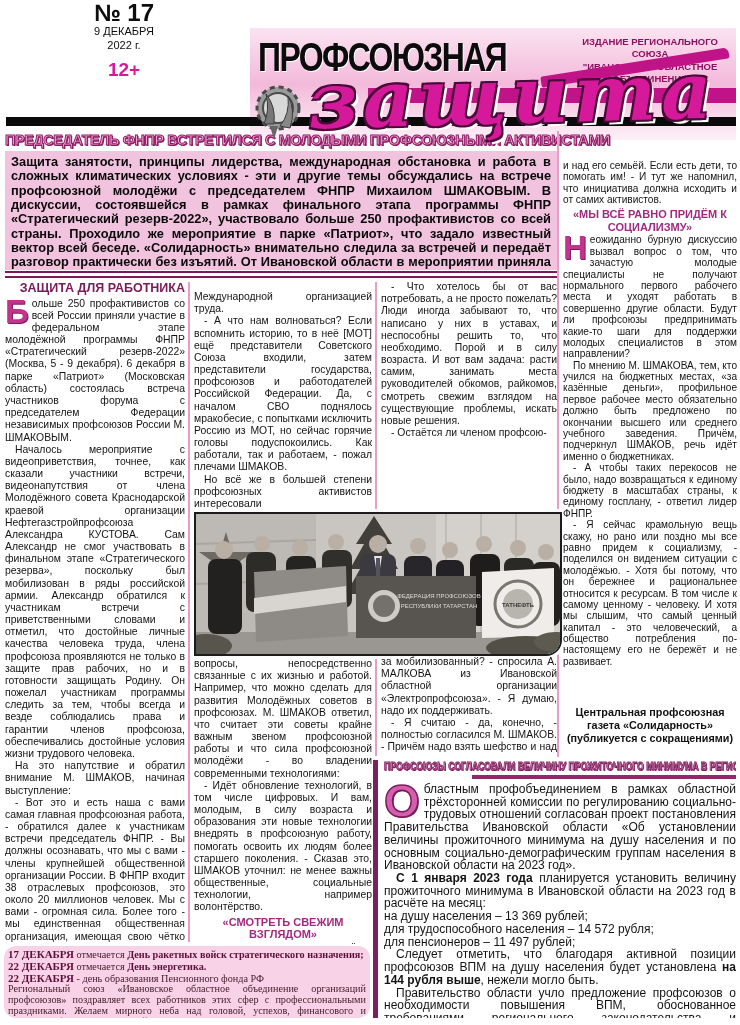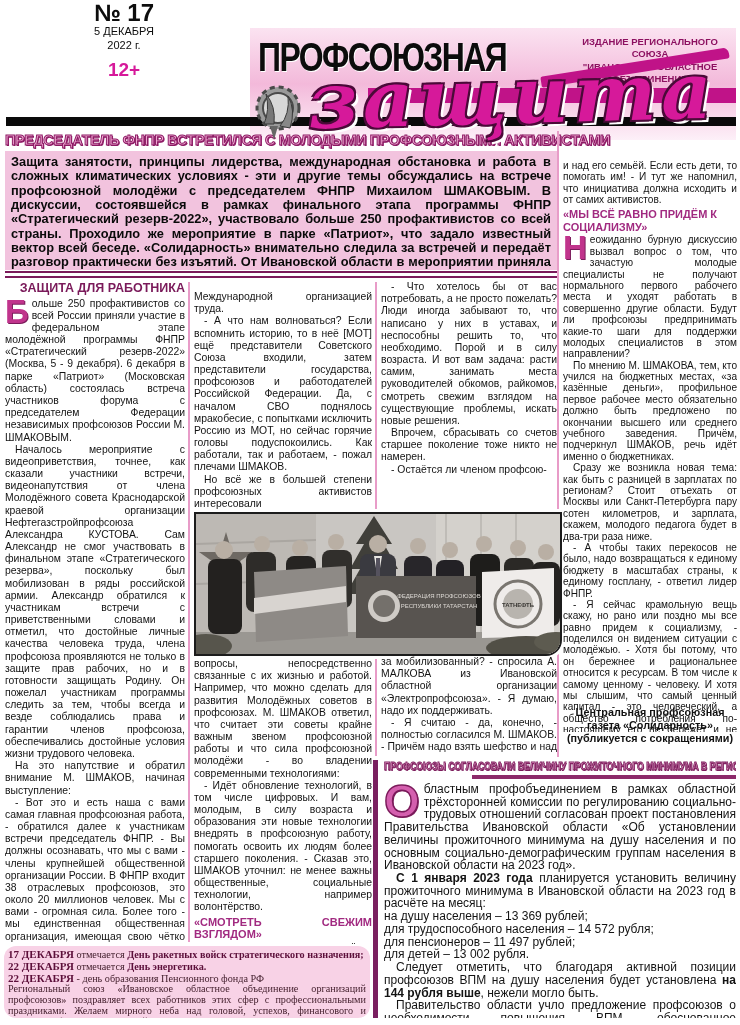--- a/index.html
+++ b/index.html
@@ -42,21 +42,21 @@
   .a1-rule { position:absolute; left:5px; top:271px; width:552px; height:3px;
              border-top:2px solid #7a1a5a; border-bottom:2.5px solid #7a1a5a; }
 
   .vline { position:absolute; width:2px; background:#e89cc8; }
   .thick-vbar { position:absolute; left:373px; top:760px; width:5px; height:258px; background:#7a2060; }
 
   .col { position:absolute; font-size:10.4px; line-height:1.17; text-align:justify; color:#131313; overflow:hidden; }
   .col p { margin:0; }
   .col p.ind { text-indent:10px; }
   .colhead { font-weight:bold; font-size:12.5px; text-align:right; color:#7a1a5a; margin:0 0 2px 0; }
-  .subhead { font-weight:bold; font-size:11px; color:#a12a80; margin:2px 0 1px 0; }
+  .subhead { font-weight:bold; font-size:11px; text-align:center; color:#a12a80; margin:2px 0 1px 0; }
   .dropcap { float:left; font-weight:900; color:#c0348c; font-size:33px; line-height:0.82;
              padding-right:3px; text-shadow:1px 1px 0 #7a1a5a; }
   .source-note { position:absolute; left:563px; top:706px; width:174px; text-align:center;
                  font-weight:bold; font-size:10.8px; line-height:1.2; color:#111; }
 
   
   .photo { position:absolute; left:194px; top:512px; width:364px; height:140px;
            border:2px solid #1c1c1c; border-radius:0 0 16px 0; overflow:hidden; background:#c9c6c2;
            box-shadow:0 0 0 3px #ffffff; }
 
@@ -81,21 +81,21 @@
   .greet .ev { font-weight:bold; color:#5c0f3a; }
   .greet div { margin:0; }
 </style>
 </head>
 <body>
 
 <div class="page">
 
   <div class="hdr-left">
     <div class="issue-no">№ 17</div>
-    <div class="issue-date">5 ДЕКАБРЯ</div>
+    <div class="issue-date">9 ДЕКАБРЯ</div>
     <div class="issue-date">2022 г.</div>
     <div class="age-badge">12+</div>
   </div>
 
   <div class="masthead">
     <div class="mast-title">ПРОФСОЮЗНАЯ</div>
     <div class="publisher">
       <div>ИЗДАНИЕ РЕГИОНАЛЬНОГО СОЮЗА</div>
       <div>"ИВАНОВСКОЕ ОБЛАСТНОЕ ОБЪЕДИНЕНИЕ</div>
       <div>ОРГАНИЗАЦИЙ  ПРОФСОЮЗОВ"</div>
@@ -135,21 +135,20 @@
   </div>
 
   <div class="col" style="left:194px; top:291px; width:178px; height:229px;">
     <p>Международной организацией труда.</p>
     <p class="ind">- А что нам волноваться? Если вспомнить историю, то в неё [МОТ] ещё представители Советского Союза входили, затем представители государства, профсоюзов и работодателей Российской Федерации. Да, с началом СВО поднялось мракобесие, с попытками исключить Россию из МОТ, но сейчас горячие головы подуспокоились. Как работали, так и работаем, - пожал плечами ШМАКОВ.</p>
     <p class="ind">Но всё же в большей степени профсоюзных активистов интересовали</p>
   </div>
 
   <div class="col" style="left:381px; top:281px; width:176px; height:229px;">
     <p class="ind">- Что хотелось бы от вас потребовать, а не просто пожелать? Люди иногда забывают то, что написано у них в уставах, и неспособны решить то, что необходимо. Порой и в силу возраста. И вот вам задача: расти самим, занимать места руководителей обкомов, райкомов, смотреть свежим взглядом на существующие проблемы, искать новые решения.</p>
-    <p class="ind">Впрочем, сбрасывать со счетов старшее поколение тоже никто не намерен.</p>
     <p class="ind">- Остаётся ли членом профсою-</p>
   </div>
 
   <div class="photo">
     <svg width="364" height="140" viewBox="0 0 364 140">
       <rect x="0" y="0" width="364" height="140" fill="#c9c6c2"></rect>
       <rect x="0" y="0" width="120" height="140" fill="#bdb9b4"></rect>
       <rect x="240" y="0" width="124" height="140" fill="#d4d1cc"></rect>
       <line x1="250" y1="0" x2="250" y2="140" stroke="#bfbcb7" stroke-width="2"></line>
       <line x1="285" y1="0" x2="285" y2="140" stroke="#bfbcb7" stroke-width="2"></line>
@@ -221,41 +220,39 @@
     <p>за мобилизованный? - спросила А. МАЛКОВА из Ивановской областной организации «Электропрофсоюза». - Я думаю, надо их поддерживать.</p>
     <p class="ind">- Я считаю - да, конечно, - полностью согласился М. ШМАКОВ. - Причём надо взять шефство и над ним,</p>
   </div>
 
   <div class="col" style="left:563px; top:132px; width:174px; height:572px; font-size:10.1px; line-height:1.13;margin-top:28px;">
     <p>и над его семьёй. Если есть дети, то помогать им! - И тут же напомнил, что инициатива должна исходить и от самих активистов.</p>
     <div class="subhead">«МЫ ВСЁ РАВНО ПРИДЁМ К</div>
     <div class="subhead" style="margin-top:0;">СОЦИАЛИЗМУ»</div>
     <p><span class="dropcap">Н</span><span>еожиданно бурную дискуссию вызвал вопрос о том, что зачастую молодые специалисты не получают нормального первого рабочего места и уходят работать в совершенно другие области. Будут ли профсоюзы предпринимать какие-то шаги для поддержки молодых специалистов в этом направлении?</span></p>
     <p class="ind">По мнению М. ШМАКОВА, тем, кто учился на бюджетных местах, «за казённые деньги», профильное первое рабочее место обязательно должно быть предложено по окончании высшего или среднего учебного заведения. Причём, подчеркнул ШМАКОВ, речь идёт именно о бюджетниках.</p>
-    <p class="ind">Сразу же возникла новая тема: как быть с разницей в зарплатах по регионам? Стоит отъехать от Москвы или Санкт-Петербурга пару сотен километров, и зарплата, скажем, молодого педагога будет в два-три раза ниже.</p>
     <p class="ind">- А чтобы таких перекосов не было, надо возвращаться к единому бюджету в масштабах страны, к единому госплану, - ответил лидер ФНПР.</p>
     <p class="ind">- Я сейчас крамольную вещь скажу, но рано или поздно мы все равно придем к социализму, - поделился он видением ситуации с молодёжью. - Хотя бы потому, что он бережнее и рациональнее относится к ресурсам. В том числе к самому ценному - человеку. И хотя мы слышим, что самый ценный капитал - это человеческий, а общество потребления по-настоящему его не бережёт и не развивает.</p>
   </div>
 
   <div class="source-note">
     <div>Центральная профсоюзная</div>
     <div>газета «Солидарность»</div>
     <div>(публикуется с сокращениями)</div>
   </div>
 
   <div class="a2">
     <div class="a2-headline">ПРОФСОЮЗЫ СОГЛАСОВАЛИ ВЕЛИЧИНУ ПРОЖИТОЧНОГО МИНИМУМА В РЕГИОНЕ</div>
     <div class="a2-rule"></div>
     <div class="a2-body">
       <p><span class="a2-drop">О</span><span>бластным профобъединением в рамках областной трёхсторонней комиссии по регулированию социально-трудовых отношений согласован проект постановления Правительства Ивановской области «Об установлении величины прожиточного минимума на душу населения и по основным социально-демографическим группам населения в Ивановской области на 2023 год».</span></p>
       <p class="ind"><b>С 1 января 2023 года</b><span> планируется установить величину прожиточного минимума в Ивановской области на 2023 год в расчёте на месяц:</span></p>
       <p>на душу населения – 13 369 рублей;</p>
       <p>для трудоспособного населения – 14 572 рубля;</p>
       <p>для пенсионеров – 11 497 рублей;</p>
-      <p>для детей – 13 002 рубля.</p>
       <p class="ind"><span>Следует отметить, что благодаря активной позиции профсоюзов ВПМ на душу населения будет установлена </span><b>на 144 рубля выше</b><span>, нежели могло быть.</span></p>
       <p class="ind">Правительство области учло предложение профсоюзов о необходимости повышения ВПМ, обоснованное требованиями регионального законодательства и инфляционными процессами.</p>
     </div>
   </div>
 
   <div class="greet">
     <div><span class="dt">17 ДЕКАБРЯ</span><span> отмечается </span><span class="ev">День ракетных войск стратегического назначения;</span></div>
     <div><span class="dt">22 ДЕКАБРЯ</span><span> отмечается </span><span class="ev">День энергетика.</span></div>
     <div><span class="dt">22 ДЕКАБРЯ</span><span> - день образования Пенсионного фонда РФ</span><span class="ev"></span></div>
     <div>Региональный союз «Ивановское областное объединение организаций профсоюзов» поздравляет всех работников этих сфер с профессиональными праздниками. Желаем мирного неба над головой, успехов, финансового и душевного благополучия, семейного счастья. С праздниками!</div>

